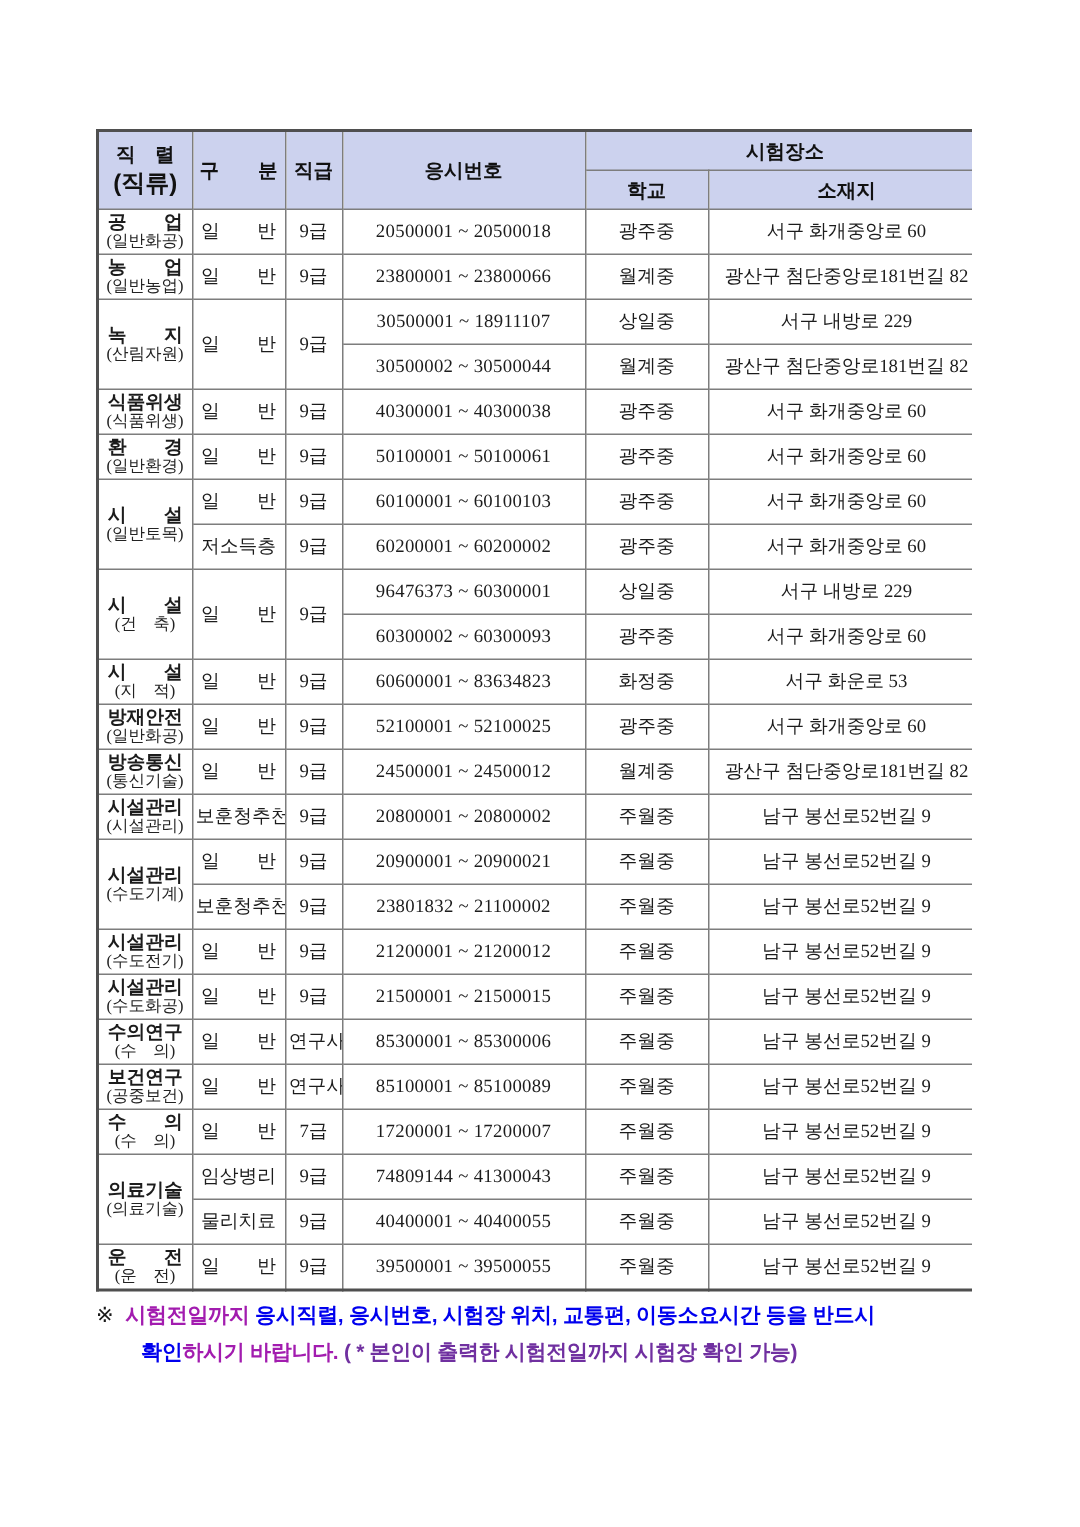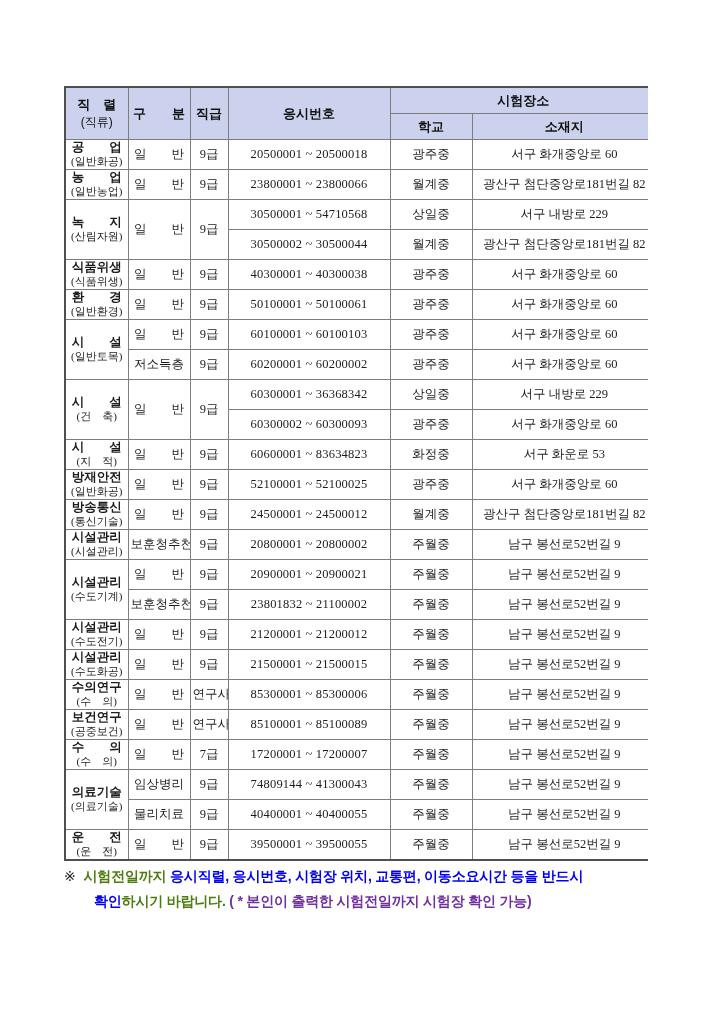--- a/index.html
+++ b/index.html
@@ -41,33 +41,33 @@
 
   table.exam thead th {
     background: var(--header-bg, #ccd2ee);
     font-family: "Liberation Sans", "DejaVu Sans", sans-serif;
     font-weight: 700;
     font-size: 13px;
     color: #111;
     text-align: center;
     height: 25px;
   }
-  thead .hdr-sub { font-weight: 400; font-size: 12px; }
+  thead .hdr-sub { font-weight: 700; font-size: 16px; }
 
   table.exam tbody tr { height: 30px; }
   table.exam tbody td {
     font-size: 12.5px;
     text-align: center;
     background: #ffffff;
   }
   td.c-series { line-height: 1.15; }
   .series-main {
     font-weight: 700;
     font-size: 12.5px;
-    font-family: Liberation Mono, monospace;
+    font-family: Liberation Serif, serif;
   }
   .series-sub {
     font-weight: 400;
     font-size: 11px;
     color: #222;
   }
   td.c-cat   { font-size: 12.5px; }
   td.c-grade { font-size: 12.5px; }
   td.c-num   { font-size: 12.5px; letter-spacing: 0.2px; }
   td.c-school{ font-size: 12.5px; }
@@ -81,21 +81,21 @@
     font-family: "Liberation Sans", "DejaVu Sans", sans-serif;
     font-size: 14px;
     line-height: 25px;
     color: #1a1a1a;
     padding-left: 30px;
     text-indent: -30px;
     font-weight: 600;
     letter-spacing: -0.2px;
   }
   .note .mark { font-weight: 400; margin-right: 8px; }
-  .note .seg-black { color: #4d7c0f; }
+  .note .seg-black { color: #a21caf; }
   .note .seg-blue   { color: var(--emph-blue, #0000ee); font-weight: 700; }
   .note .seg-purple { color: var(--emph-purple, #7030a0); font-weight: 700; }
 </style>
 </head>
 <body>
 
 <div class="page">
 
   <table class="exam">
     <colgroup>
@@ -145,21 +145,21 @@
           <td class="c-school">월계중</td>
           <td class="c-addr">광산구 첨단중앙로181번길 82</td>
         </tr>
         <tr>
           <td class="c-series" rowspan="2">
             <div class="series-main">녹　　지</div>
             <div class="series-sub">(산림자원)</div>
           </td>
           <td class="c-cat" rowspan="2">일　　반</td>
           <td class="c-grade" rowspan="2">9급</td>
-          <td class="c-num">30500001 ~ 54710568</td>
+          <td class="c-num">30500001 ~ 18911107</td>
           <td class="c-school">상일중</td>
           <td class="c-addr">서구 내방로 229</td>
         </tr>
         <tr>
           <td class="c-num">30500002 ~ 30500044</td>
           <td class="c-school">월계중</td>
           <td class="c-addr">광산구 첨단중앙로181번길 82</td>
         </tr>
         <tr>
           <td class="c-series">
@@ -201,21 +201,21 @@
           <td class="c-school">광주중</td>
           <td class="c-addr">서구 화개중앙로 60</td>
         </tr>
         <tr>
           <td class="c-series" rowspan="2">
             <div class="series-main">시　　설</div>
             <div class="series-sub">(건　축)</div>
           </td>
           <td class="c-cat" rowspan="2">일　　반</td>
           <td class="c-grade" rowspan="2">9급</td>
-          <td class="c-num">60300001 ~ 36368342</td>
+          <td class="c-num">96476373 ~ 60300001</td>
           <td class="c-school">상일중</td>
           <td class="c-addr">서구 내방로 229</td>
         </tr>
         <tr>
           <td class="c-num">60300002 ~ 60300093</td>
           <td class="c-school">광주중</td>
           <td class="c-addr">서구 화개중앙로 60</td>
         </tr>
         <tr>
           <td class="c-series">

